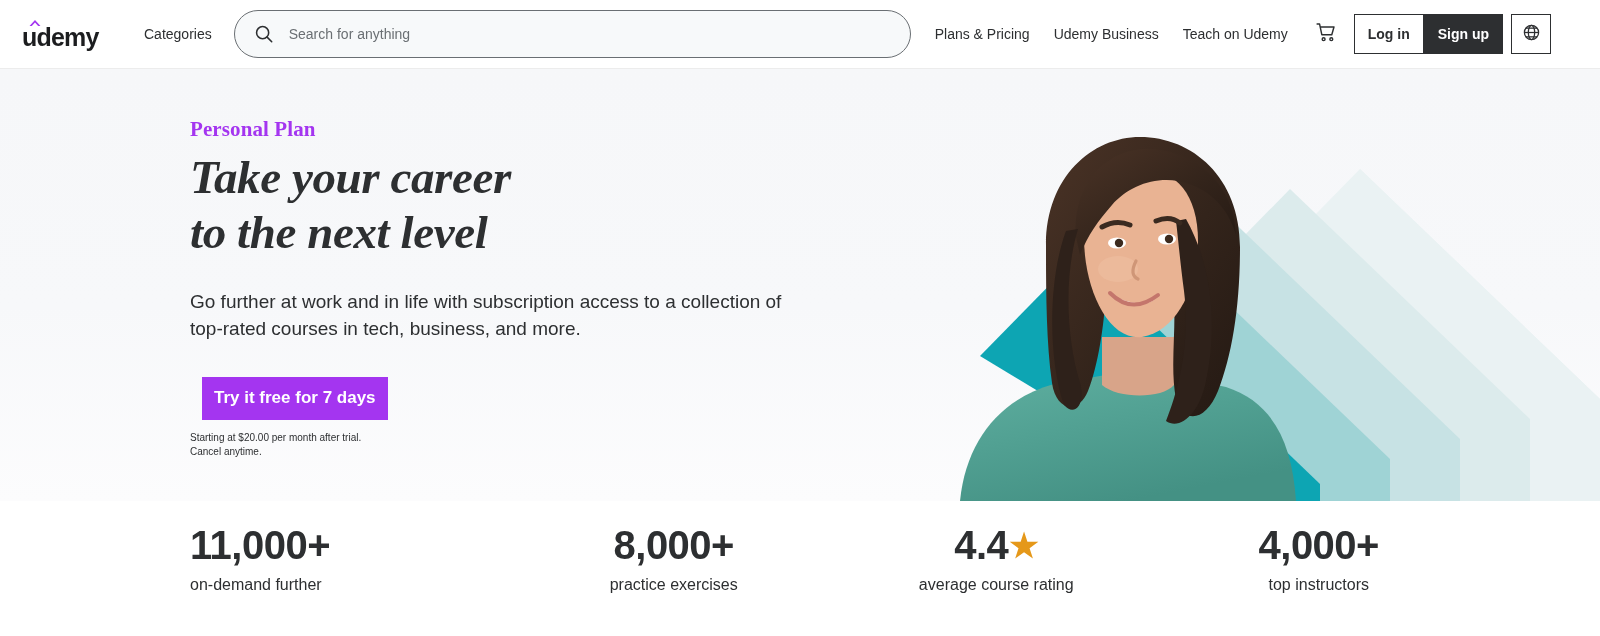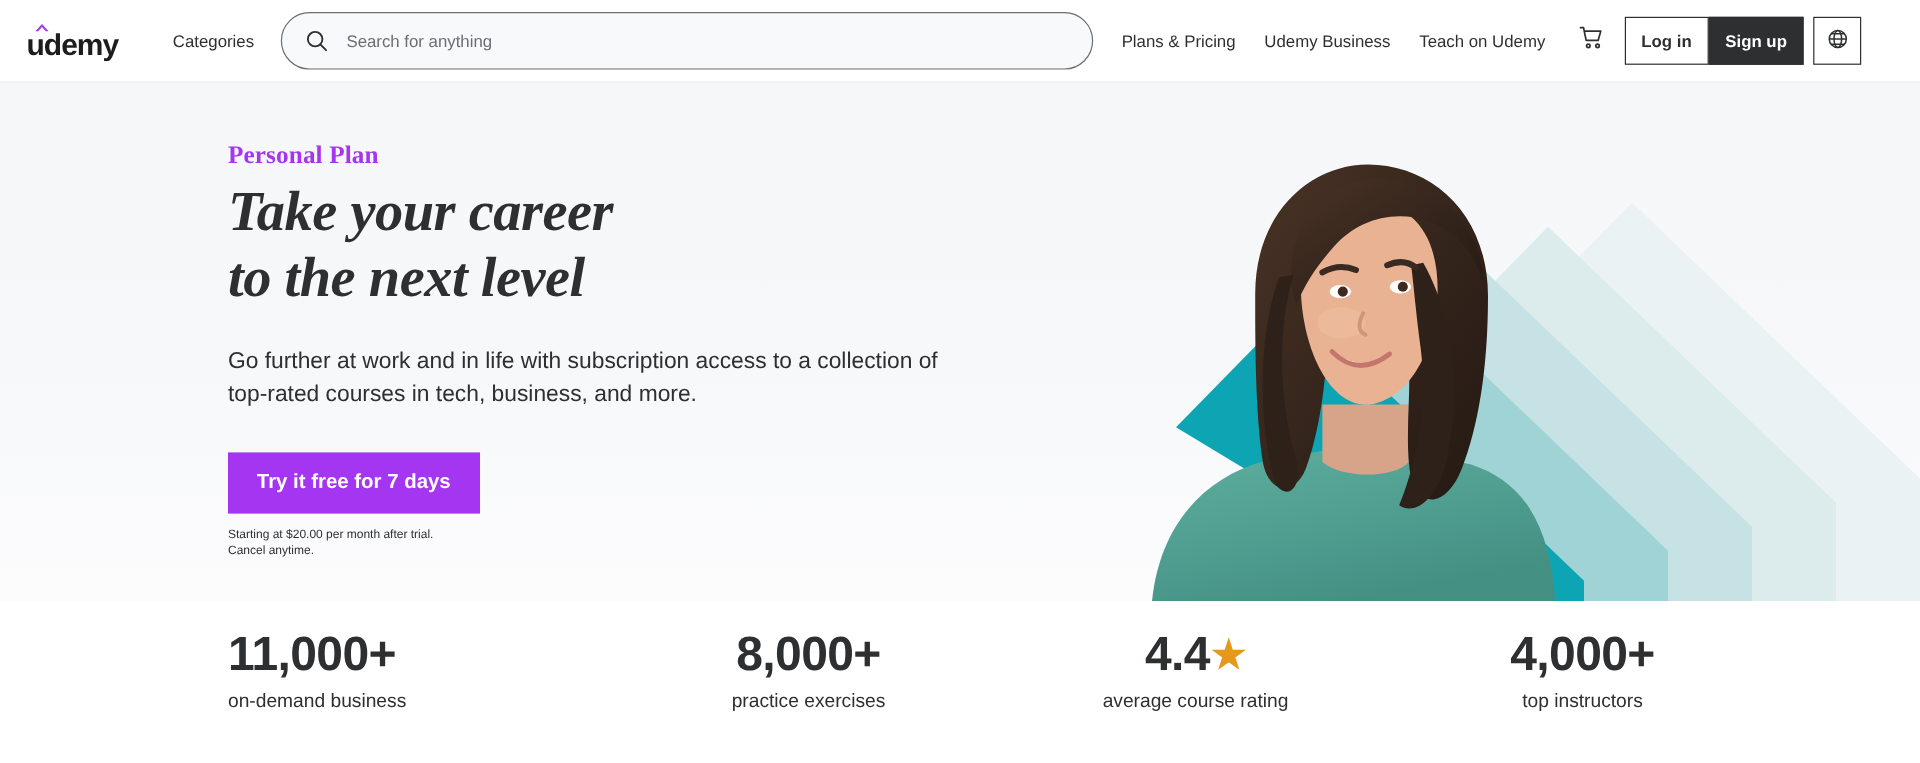--- a/index.html
+++ b/index.html
@@ -72,22 +72,23 @@
     line-height:1.18; letter-spacing:-.4px;font-style:italic;
   }
   .subcopy {
     margin-top:28px; font-size:19px; color:#2d2f31;
     line-height:1.42; width:600px;
   }
   .cta {
     margin-top:34px; display:inline-flex; align-items:center; justify-content:center;
     background:#A435F0; color:#fff;
     font-size:17px; font-weight:bold;
-    padding:0 24px; height:51px; border:none; cursor:pointer;
+    padding:0 12px; height:43px; border:none; cursor:pointer;
     font-family:"Liberation Sans", sans-serif;
+    margin-left:12px;
   }
   .finetext { margin-top:11px; font-size:10px; color:#2d2f31; line-height:1.45; }
 
   
   .hero-art { position:absolute; right:0; top:0; width:760px; height:432px; }
   .hero-art svg { position:absolute; right:0; bottom:0; }
 
   
   .stats {
     position:absolute; top:501px; left:0; width:1600px; height:135px;
@@ -252,21 +253,21 @@
         <span>Starting at $20.00 per month after trial.</span><br>
         <span>Cancel anytime.</span>
       </div>
     </div>
   </div>
 
   <div class="stats">
 
     <div class="stat">
       <div class="stat-num">11,000+</div>
-      <div class="stat-label">on-demand business</div>
+      <div class="stat-label">on-demand further</div>
     </div>
 
     <div class="stat">
       <div class="stat-num">8,000+</div>
       <div class="stat-label">practice exercises</div>
     </div>
 
     <div class="stat">
       <div class="stat-num">
         <span>4.4</span>

